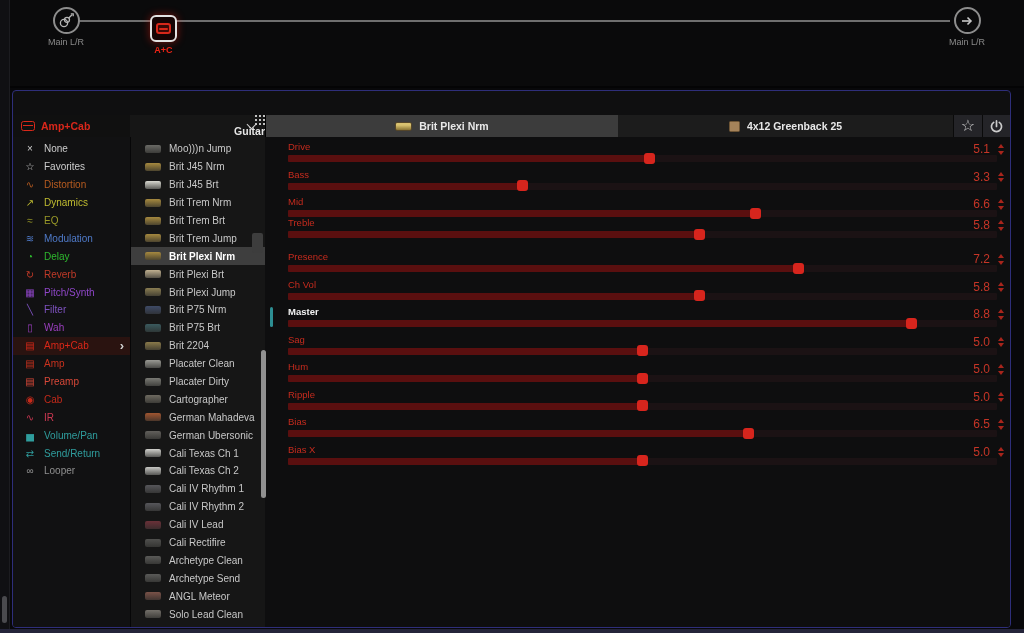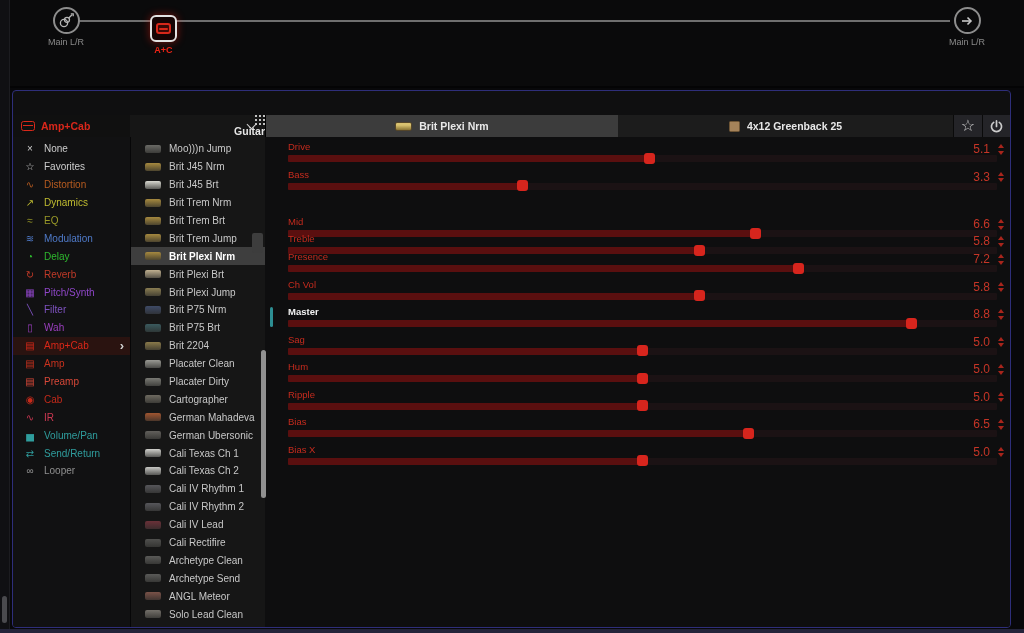--- a/index.html
+++ b/index.html
@@ -380,33 +380,33 @@
           <span class="p-value">3.3</span>
           <span class="p-spin">
             <span class="up"></span>
             <span class="dn"></span>
           </span>
           <span class="p-track">
             <span class="p-fill" style="width:233.96999999999997px"></span>
             <span class="p-knob" style="left:228.5px"></span>
           </span>
         </div>
-        <div class="param-row" style="top: 59px; margin-top: 20px;">
+        <div class="param-row" style="top: 59px;">
           <span class="p-label">Mid</span>
           <span class="p-value">6.6</span>
           <span class="p-spin">
             <span class="up"></span>
             <span class="dn"></span>
           </span>
           <span class="p-track">
             <span class="p-fill" style="width:467.93999999999994px"></span>
             <span class="p-knob" style="left:462.4px"></span>
           </span>
         </div>
-        <div class="param-row" style="top: 96px;">
+        <div class="param-row" style="top: 80px;">
           <span class="p-label">Treble</span>
           <span class="p-value">5.8</span>
           <span class="p-spin">
             <span class="up"></span>
             <span class="dn"></span>
           </span>
           <span class="p-track">
             <span class="p-fill" style="width:411.21999999999997px"></span>
             <span class="p-knob" style="left:405.7px"></span>
           </span>

